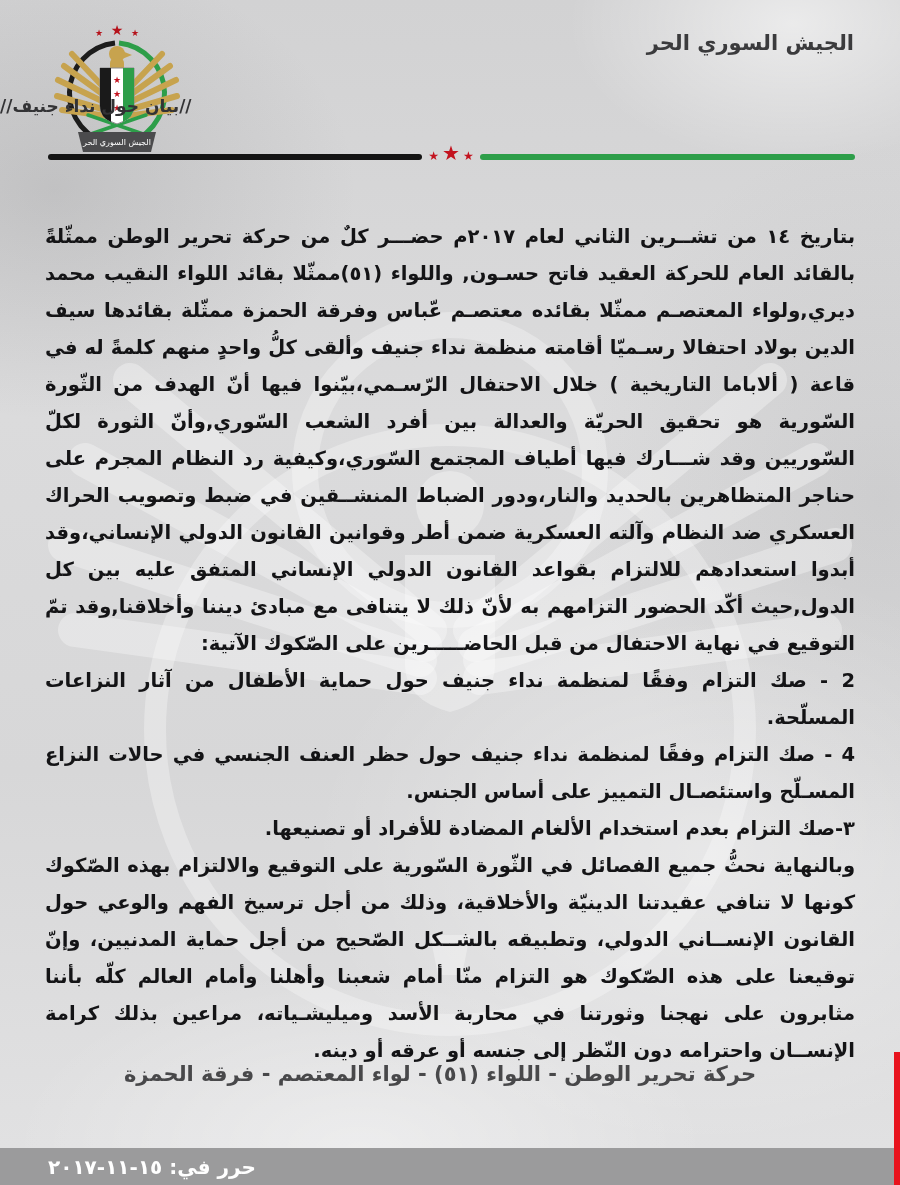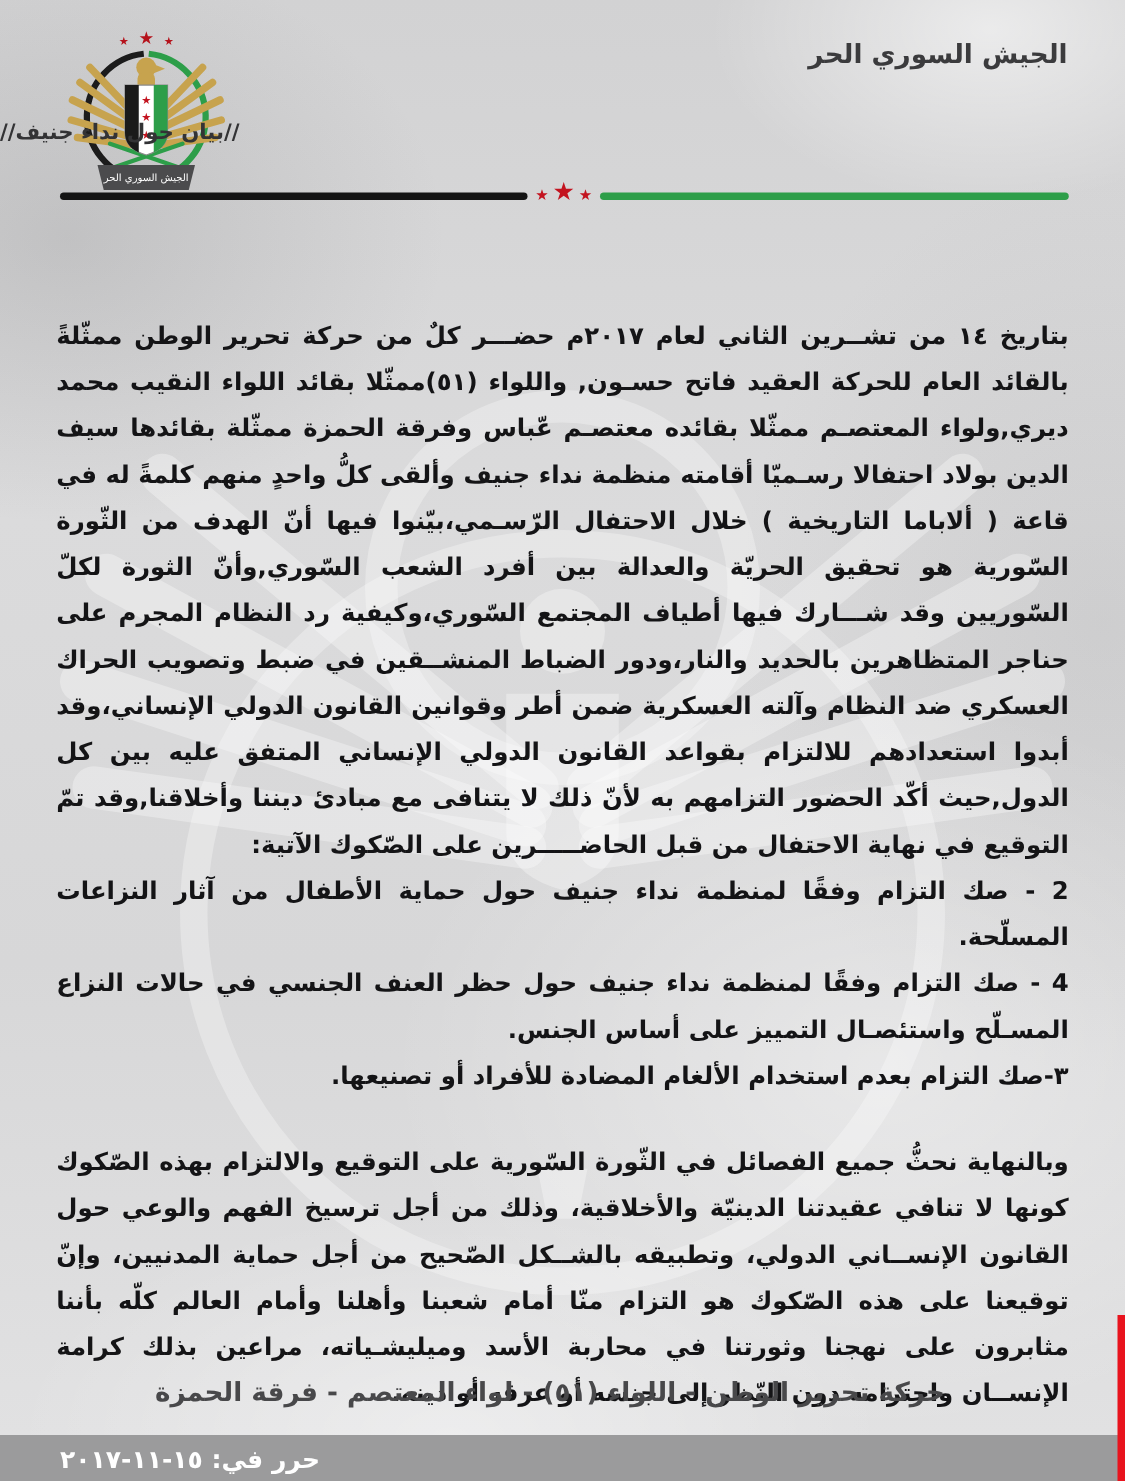--- a/index.html
+++ b/index.html
@@ -53,32 +53,32 @@
   
   .watermark { position:absolute; left:0; top:0; width:900px; height:1185px; pointer-events:none; }
 
   
   .statement {
     position:absolute; top:218px; left:45px; width:810px;
     direction:rtl; text-align:justify;
     color:#141416; font-weight:bold;
     font-size:19.5px; line-height:37px;
   }
-  .statement p { text-align:justify;margin-top:32px; }
+  .statement p { text-align:justify; }
   .statement .item { text-align:justify; }
 
   .closing {
     position:absolute; top:982px; left:88px;
     direction:rtl; font-weight:bold; font-size:21px; color:#202022;
   }
 
   .signatories {
     position:absolute; top:1062px; left:0; width:880px;
     text-align:center; direction:rtl;
-    font-weight:bold; font-size:21px; color:#48484a;margin-top:40px;
+    font-weight:bold; font-size:21px; color:#48484a;
   }
 
   
   .footer-bar {
     position:absolute; left:0; bottom:0; width:900px; height:37px;
     background:#9b9b9c;
     display:flex; align-items:center;
   }
   .footer-date {
     direction:rtl; color:#ffffff; font-weight:bold; font-size:20px;

